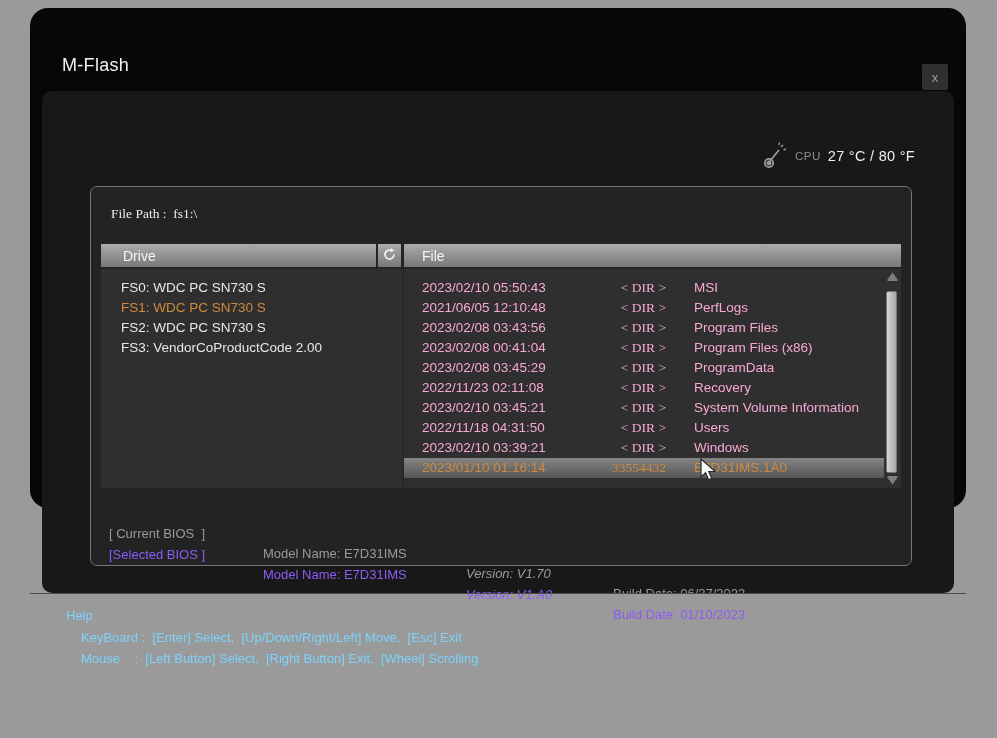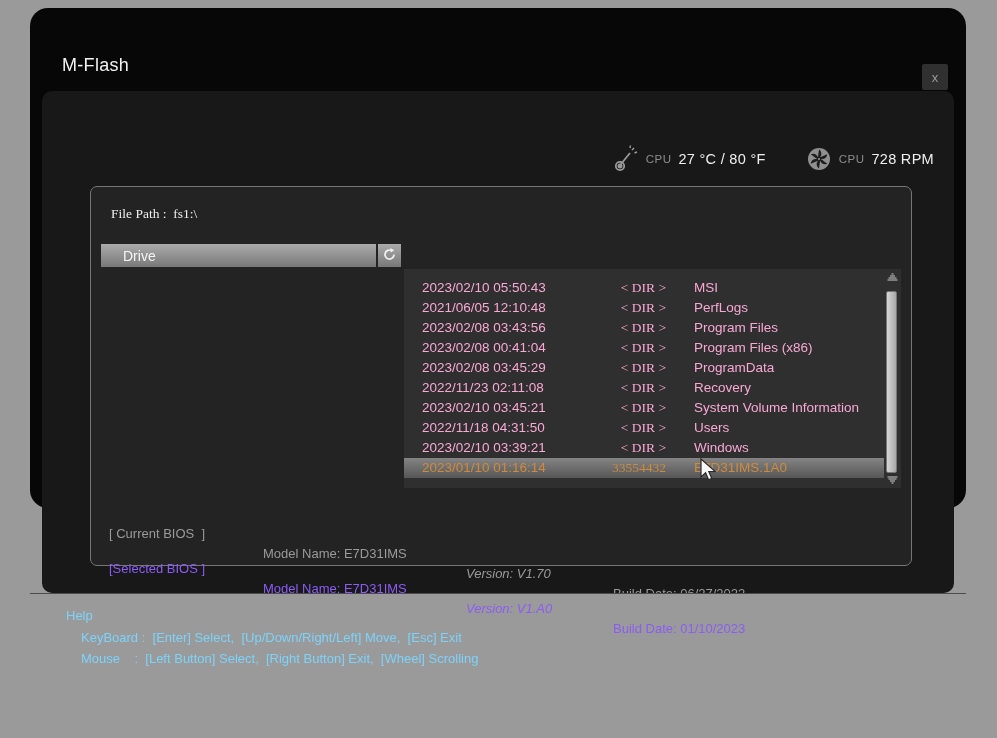--- a/index.html
+++ b/index.html
@@ -10,21 +10,21 @@
             background:#070707; border-radius:18px; }
   .app-title { position:absolute; left:32px; top:47px; color:#f2f2f2; font-size:18px; letter-spacing:.3px; }
   .close-btn { position:absolute; right:18px; top:56px; width:26px; height:26px; background:#303030;
                color:#9a9a9a; font-size:13px; display:flex; align-items:center; justify-content:center;
                border-radius:2px; cursor:pointer; }
 
   .inner-panel { position:absolute; left:12px; top:83px; width:912px; height:502px;
                  background:#181818; border-radius:10px; }
 
   
-  .hw-status { position:absolute; top:50px; right:20px; height:36px; display:flex; align-items:center; gap:40px; }
+  .hw-status { position:absolute; top:50px; right:39px; height:36px; display:flex; align-items:center; gap:40px;flex-direction:column; }
   .hw-group { display:flex; align-items:center; gap:7px; }
   .hw-label { color:#8d8d8d; font-size:11.5px; letter-spacing:.5px; }
   .hw-value { color:#eeeeee; font-size:14.5px; letter-spacing:.3px; }
   .hw-icon { display:inline-flex; }
 
   
   .browser { position:absolute; left:48px; top:95px; width:822px; height:380px;
              background:#232323; border:1px solid #757575; border-radius:7px; }
   .file-path { position:absolute; left:20px; top:19px; color:#eeeeee; font-size:13.5px; white-space:pre;font-family:Liberation Serif, serif; }
 
@@ -54,21 +54,21 @@
   .sb-thumb { position:absolute; left:1px; top:22px; width:11px; height:182px;
               background:linear-gradient(90deg,#d6d6d6,#a8a8a8); border:1px solid #777;
               border-radius:2px; cursor:pointer; }
   .sb-arrow { position:absolute; left:0; width:14px; height:14px; display:flex; align-items:center;
               justify-content:center; cursor:pointer; }
   .sb-up { top:1px; } .sb-down { bottom:1px; }
 
   
   .bios-row { position:absolute; height:20px; line-height:20px; font-size:13px; white-space:pre; }
   .bios-row.current { top:317px; color:#9a9a9a; }
-  .bios-row.selected { top:352px; color:#8b5cf6; }
+  .bios-row.selected { top:338px; color:#8b5cf6; }
   .bios-label { position:absolute; left:18px; }
   .bios-model { position:absolute; left:172px; }
   .bios-version { position:absolute; left:375px;font-style:italic; }
   .bios-build { position:absolute; left:522px; }
 
   
   .divider { position:absolute; left:0; top:585px; width:100%; height:1px; background:#4c4c4c; }
   .help { position:absolute; left:36px; top:600px; color:#7dd3fc; font-size:13px; }
   .help-title { margin-bottom:7px; }
   .help-line { margin-left:15px; margin-top:6px; white-space:pre; }
@@ -133,21 +133,28 @@
 
         <div class="hdr-bar hdr-drive">Drive</div>
         <div class="hdr-bar hdr-refresh">
           <span>
             <svg width="15" height="15" viewBox="0 0 15 15">
               <path d="M12 7.5 A4.5 4.5 0 1 1 9.5 3.5" fill="none" stroke="#f2f2f2" stroke-width="1.7"></path>
               <path d="M8.4 1 L12.2 3.2 L8.8 5.6 Z" fill="#f2f2f2"></path>
             </svg>
           </span>
         </div>
-
+        <div class="hdr-bar hdr-file">File</div>
+
+        <div class="list-box drive-box">
+            <div class="drive-row">FS0: WDC PC SN730 S</div>
+            <div class="drive-row selected">FS1: WDC PC SN730 S</div>
+            <div class="drive-row">FS2: WDC PC SN730 S</div>
+            <div class="drive-row">FS3: VendorCoProductCode 2.00</div>
+          </div>
 
         <div class="list-box file-box">
           <div class="file-row">
               <span class="f-date">2023/02/10 05:50:43</span>
               <span class="f-size">&lt; DIR &gt;</span>
               <span class="f-name">MSI</span>
             </div>
             <div class="file-row">
               <span class="f-date">2021/06/05 12:10:48</span>
               <span class="f-size">&lt; DIR &gt;</span>

